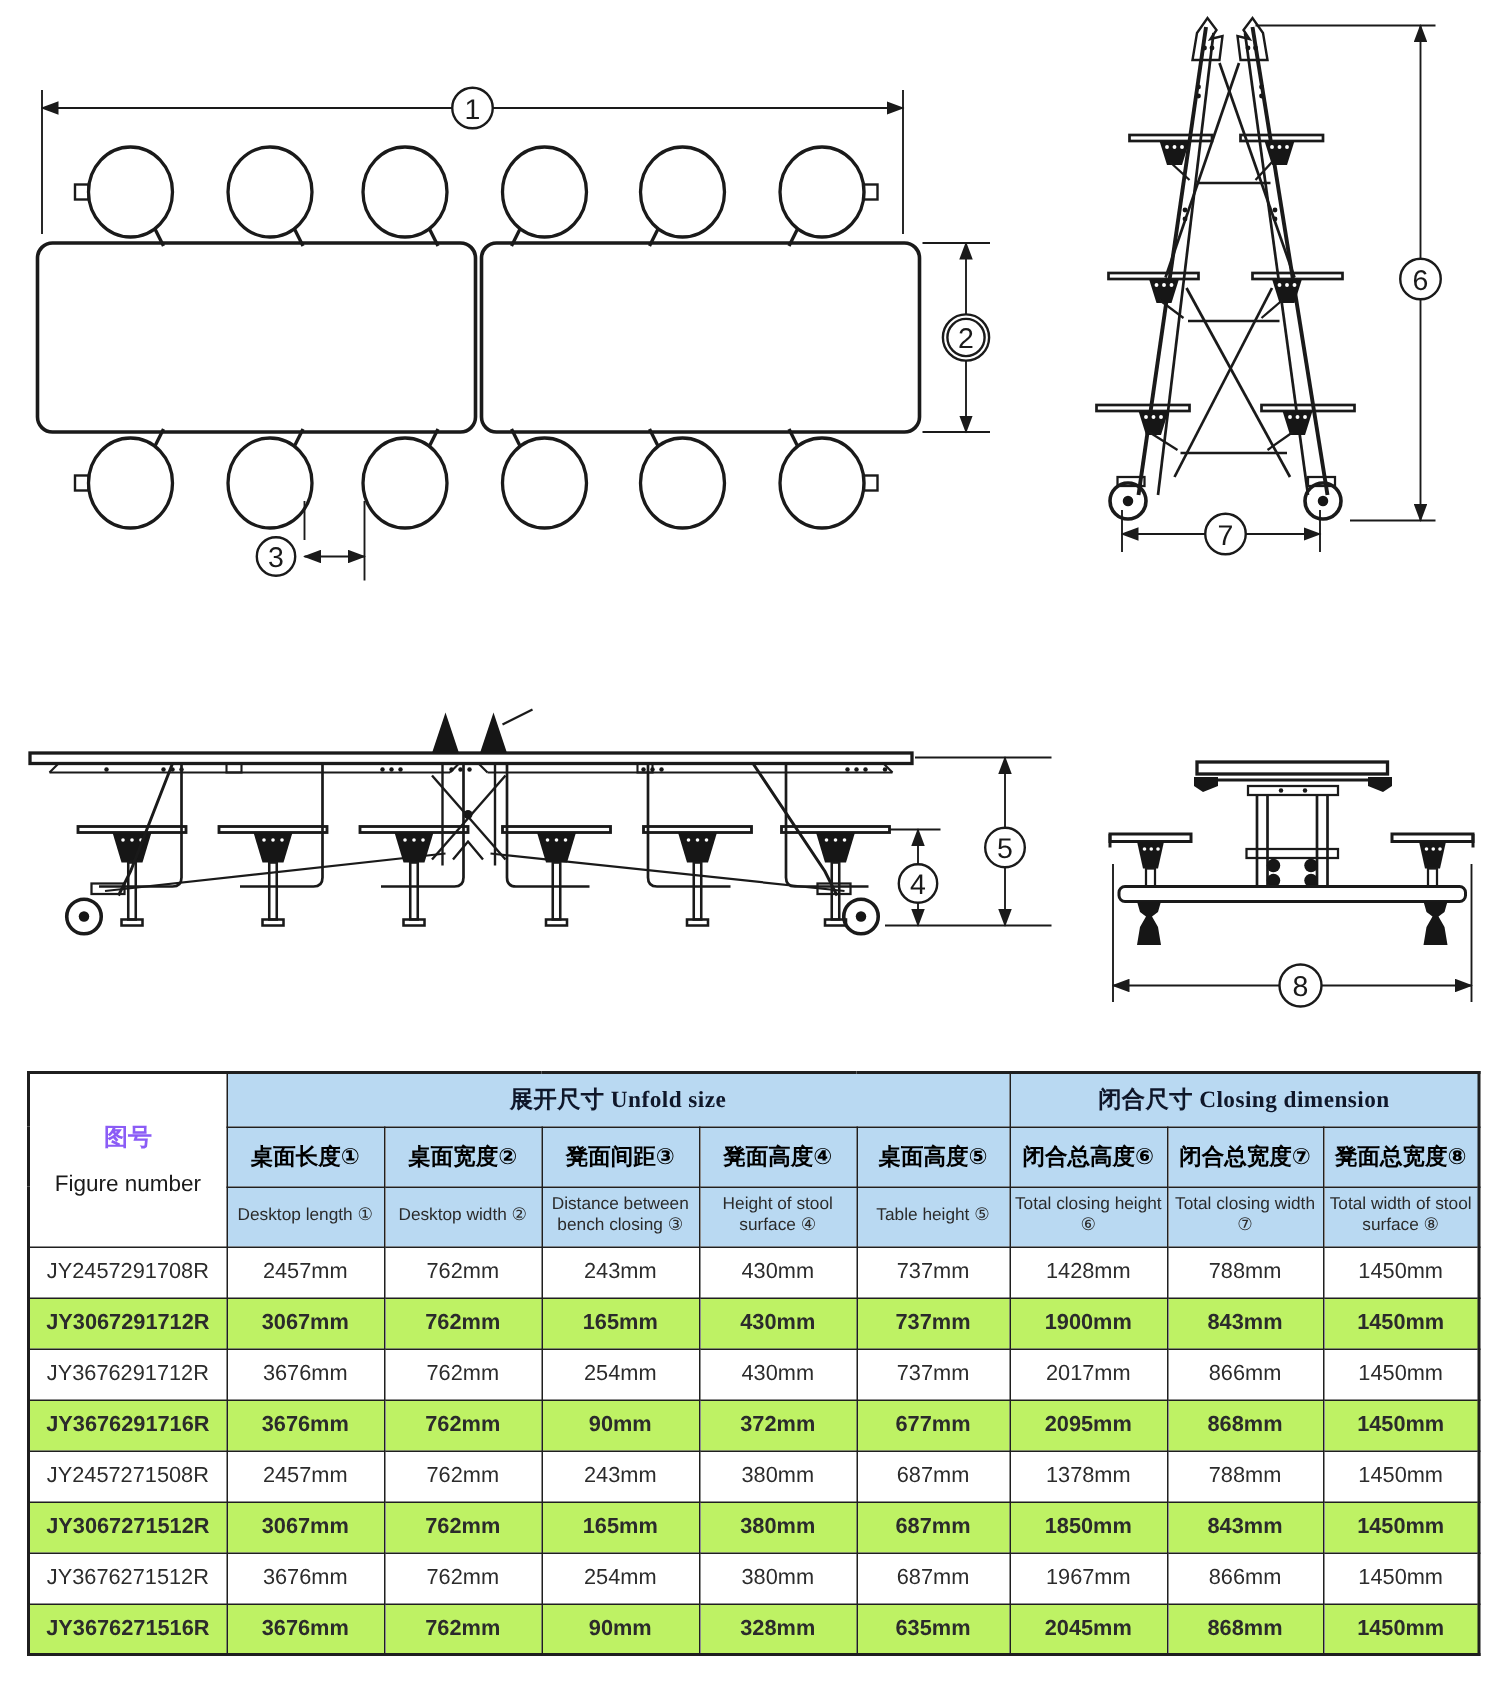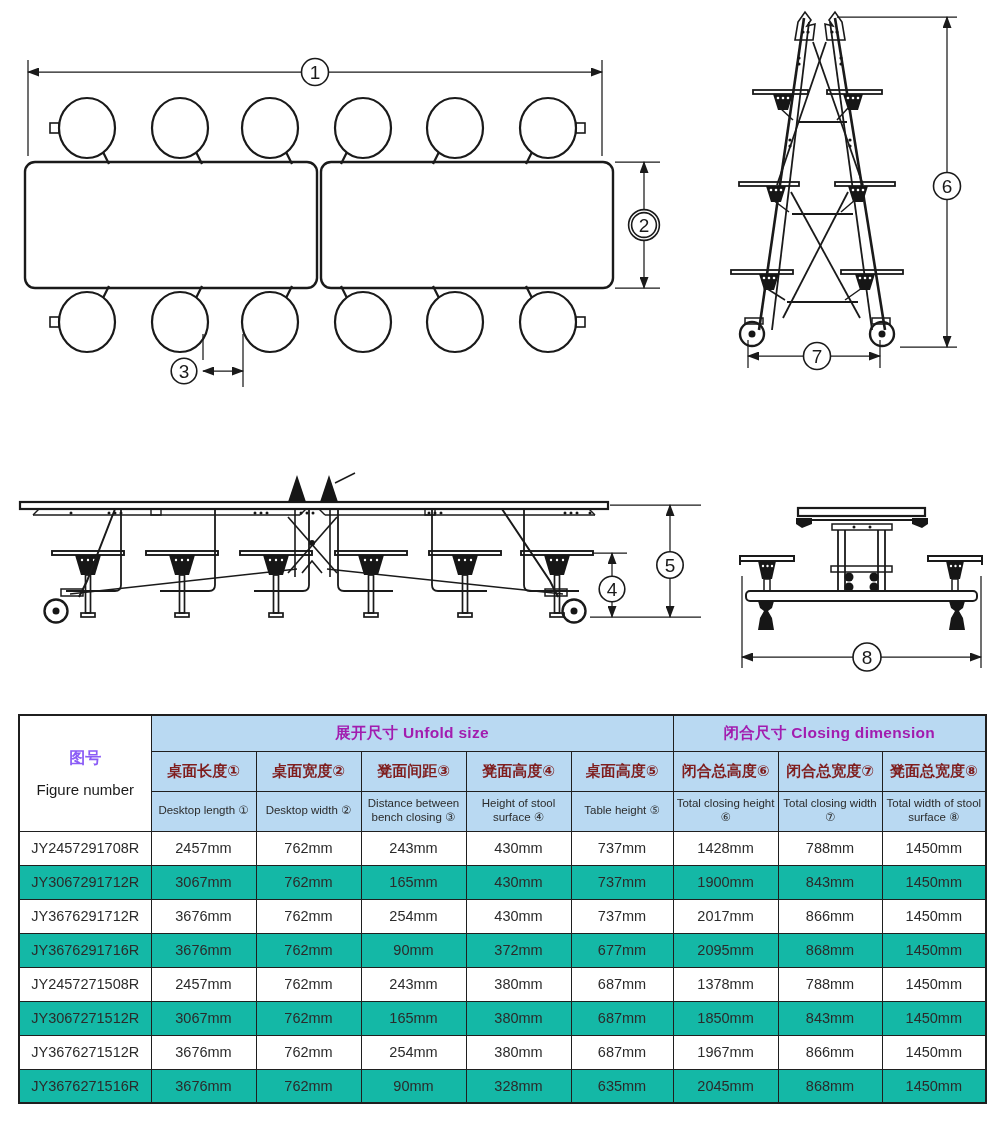--- a/index.html
+++ b/index.html
@@ -12,29 +12,29 @@
   .dwg-end{left:728px;top:478px;}
 
   table.spec{position:absolute;left:18px;top:714px;width:967px;border-collapse:collapse;
              table-layout:fixed;border:2px solid #1f1f1f;}
   table.spec th,table.spec td{border:1.2px solid #1f1f1f;text-align:center;vertical-align:middle;
              padding:0 2px;overflow:hidden;}
   tr.r-group{height:36px;}
   tr.r-zh{height:40px;}
   tr.r-en{height:40px;}
   tr.r-data{height:34px;}
-  th.grp{background:#b9d9f2;font-size:15.5px;font-weight:bold;color:#a21caf;letter-spacing:.3px;}
-  th.zh{background:#b9d9f2;font-size:15px;font-weight:600;color:#7f1d1d;}
+  th.grp{background:#b9d9f2;font-size:15.5px;font-weight:bold;color:#0f172a;letter-spacing:.3px;font-family:Liberation Serif, serif;}
+  th.zh{background:#b9d9f2;font-size:15px;font-weight:600;color:#000000;}
   th.en{background:#b9d9f2;font-size:11.5px;font-weight:400;color:#2b2b2b;line-height:1.18;
         border-top:2.5px solid #fff;}
   th.fig{background:#fff;}
   .fig-zh{font-size:16px;font-weight:600;color:#8b5cf6;}
   .fig-en{font-size:15px;font-weight:400;color:#1a1a1a;margin-top:12px;}
   td.cell{font-size:14.5px;color:#2b2b2b;background:#fff;}
-  tr.alt td.cell{background:#14b8a6;}
+  tr.alt td.cell{background:#bef264;font-weight:bold;}
 
   svg .ln{stroke:#1a1a1a;fill:none;}
   svg .fl{fill:#161616;stroke:none;}
   svg .dim{stroke:#1a1a1a;stroke-width:1.25;fill:none;}
   svg .co{fill:#fff;stroke:#1a1a1a;stroke-width:1.6;}
   svg .ct{font-family:"Liberation Sans","DejaVu Sans",sans-serif;font-size:19px;fill:#1a1a1a;
           text-anchor:middle;}
 </style>
 </head>
 <body>

